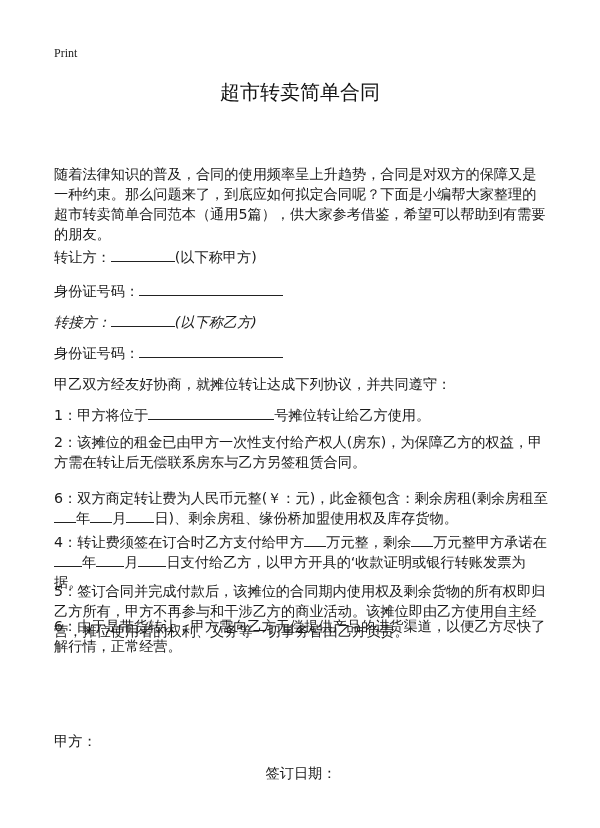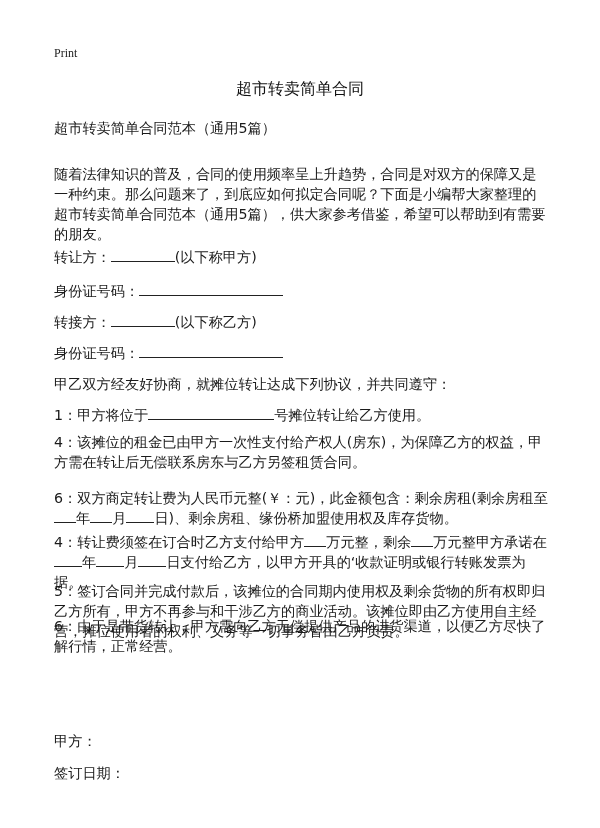--- a/index.html
+++ b/index.html
@@ -27,21 +27,21 @@
       font-family: "Liberation Serif", "DejaVu Serif", serif;
       font-size: 12px;
       color: #222;
     }
     .doc-title {
       position: absolute;
       left: 0;
       width: 600px;
       top: 79px;
       text-align: center;
-      font-size: 16px;
+      font-size: 20px;
       font-weight: normal;
       letter-spacing: 0px;
       color: #111;
       margin: 0;
     }
     .body-text {
       position: absolute;
       left: 54px;
       width: 494px;
       font-size: 14.2px;
@@ -67,59 +67,58 @@
   </style>
 </head>
 <body>
 
 <div class="page">
 
   <div class="print-label">Print</div>
 
   <h1 class="doc-title">超市转卖简单合同</h1>
 
-  <p class="body-text" style="top:118px;">超市转卖简单合同范本（通用5篇）</p>
 
   <p class="body-text" style="top:164px;">随着法律知识的普及，合同的使用频率呈上升趋势，合同是对双方的保障又是一种约束。那么问题来了，到底应如何拟定合同呢？下面是小编帮大家整理的超市转卖简单合同范本（通用5篇），供大家参考借鉴，希望可以帮助到有需要的朋友。</p>
 
 
   <p class="body-text" style="top:247px;">
     <span>转让方：</span><span class="blank b-name"></span><span>(以下称甲方)</span>
   </p>
 
   <p class="body-text" style="top:281px;">
     <span>身份证号码：</span><span class="blank b-id"></span>
   </p>
 
-  <p class="body-text" style="top:312px;">
+  <p class="body-text" style="top:312px;font-style:italic;">
     <span>转接方：</span><span class="blank b-name"></span><span>(以下称乙方)</span>
   </p>
 
   <p class="body-text" style="top:343px;">
     <span>身份证号码：</span><span class="blank b-id"></span>
   </p>
 
   <p class="body-text" style="top:374px;">甲乙双方经友好协商，就摊位转让达成下列协议，并共同遵守：</p>
 
   <p class="body-text" style="top:405px;">
     <span>1：甲方将位于</span><span class="blank b-loc"></span><span>号摊位转让给乙方使用。</span>
   </p>
 
-  <p class="body-text" style="top:432px;">4：该摊位的租金已由甲方一次性支付给产权人(房东)，为保障乙方的权益，甲方需在转让后无偿联系房东与乙方另签租赁合同。</p>
+  <p class="body-text" style="top:432px;">2：该摊位的租金已由甲方一次性支付给产权人(房东)，为保障乙方的权益，甲方需在转让后无偿联系房东与乙方另签租赁合同。</p>
 
   <p class="body-text" style="top:488px;">
     <span>6：双方商定转让费为人民币元整(￥：元)，此金额包含：剩余房租(剩余房租至</span><span class="blank b-short"></span><span>年</span><span class="blank b-short"></span><span>月</span><span class="blank b-mid"></span><span>日)、剩余房租、缘份桥加盟使用权及库存货物。</span>
   </p>
 
   <p class="body-text" style="top:532px;">
     <span>4：转让费须签在订合时乙方支付给甲方</span><span class="blank b-short"></span><span>万元整，剩余</span><span class="blank b-short"></span><span>万元整甲方承诺在</span><span class="blank b-mid"></span><span>年</span><span class="blank b-mid"></span><span>月</span><span class="blank b-mid"></span><span>日支付给乙方，以甲方开具的‘收款证明或银行转账发票为据。</span>
   </p>
 
   <p class="body-text" style="top:581px;">5：签订合同并完成付款后，该摊位的合同期内使用权及剩余货物的所有权即归乙方所有，甲方不再参与和干涉乙方的商业活动。该摊位即由乙方使用自主经营，摊位使用者的权利、义务等一切事务皆由乙方负责。</p>
 
   <p class="body-text" style="top:616px;">6：由于是带货转让，甲方需向乙方无偿提供产品的进货渠道，以便乙方尽快了解行情，正常经营。</p>
 
 
   <p class="body-text" style="top:731px;">甲方：</p>
 
-  <p class="body-text" style="top:763px;">签订日期：</p>
+  <p class="body-text" style="top:763px;text-align:center;">签订日期：</p>
 
 </div>
 
 </body></html>

